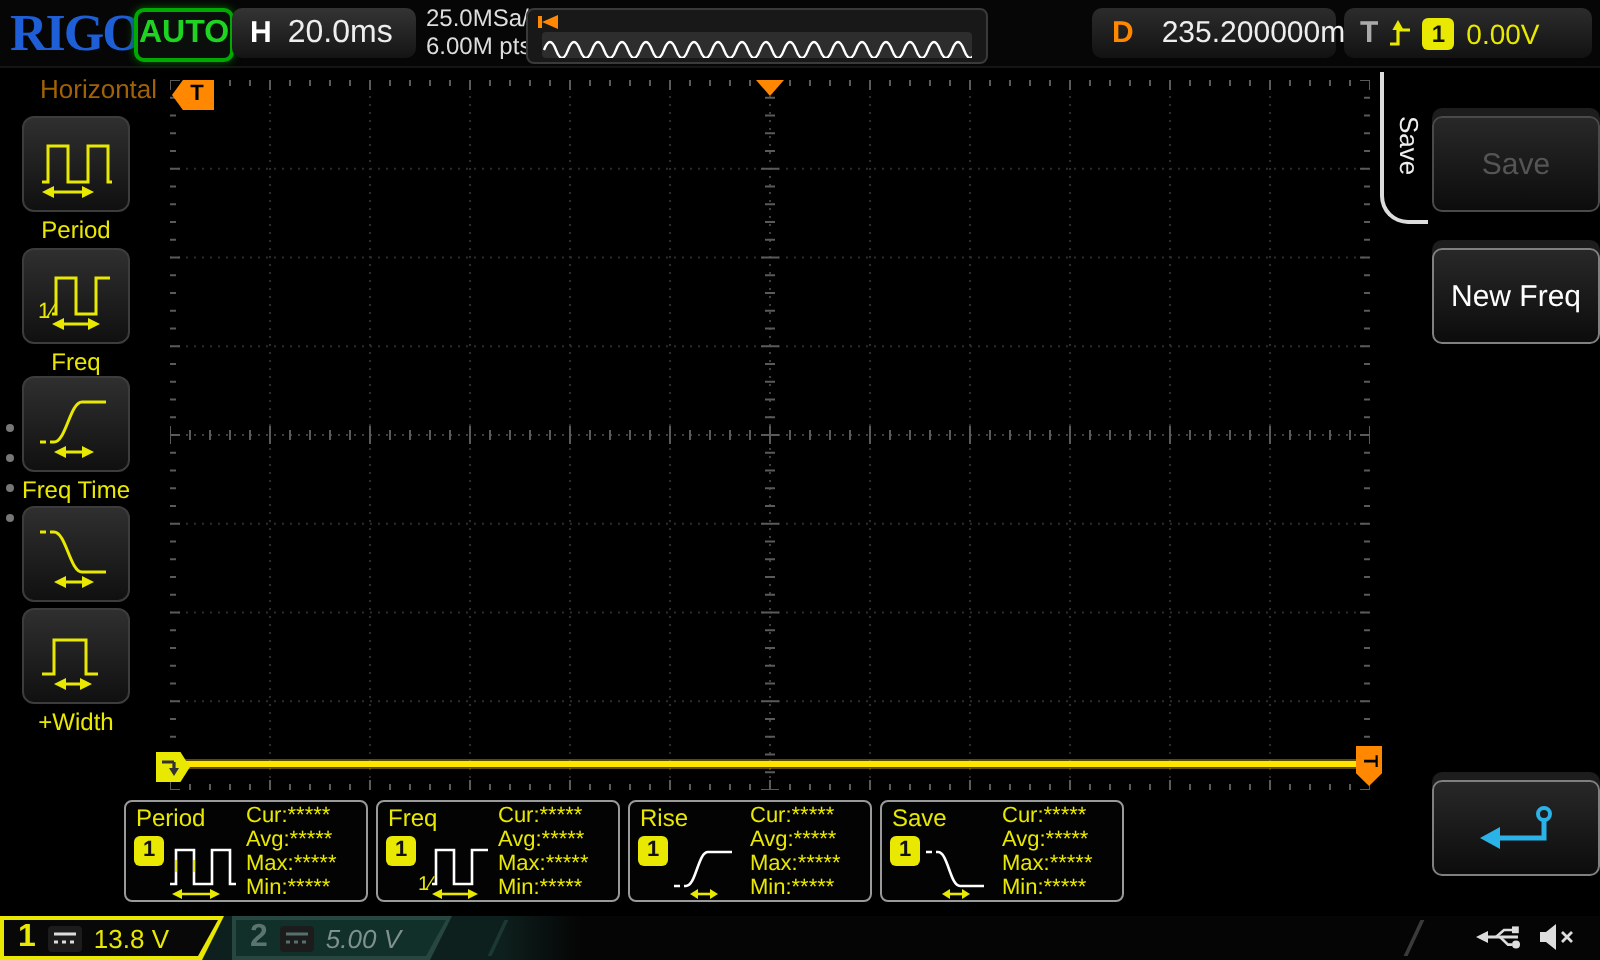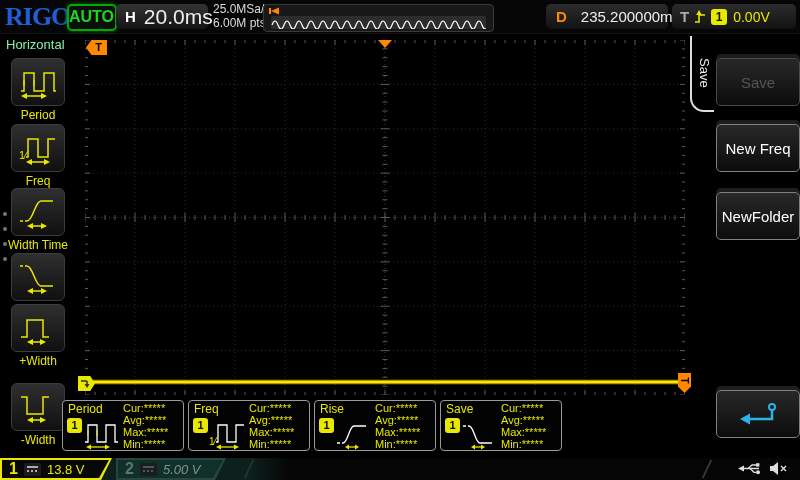--- a/index.html
+++ b/index.html
@@ -4,44 +4,44 @@
 <style>
   html,body{margin:0;padding:0;background:#000;}
   .screen{position:relative;width:800px;height:480px;background:#000;overflow:hidden;
     font-family:"Liberation Sans","DejaVu Sans",sans-serif;-webkit-font-smoothing:none;}
 
   
   .topbar{position:absolute;left:0;top:0;width:800px;height:33px;background:#060606;border-bottom:1px solid #151515;}
   .logo{position:absolute;left:5px;top:2px;font-family:"Liberation Serif","DejaVu Serif",serif;
     font-weight:bold;font-size:26px;color:#1e5ed6;letter-spacing:-1px;}
   .autobadge{position:absolute;left:67px;top:4px;width:46px;height:23px;border:2px solid #0a0;
-    border-radius:5px;color:#1ed321;font-weight:bold;font-size:16px;text-align:left;line-height:22px;
+    border-radius:5px;color:#1ed321;font-weight:bold;font-size:16px;text-align:center;line-height:22px;
     box-shadow:0 0 4px #060;background:#0b0f0b;}
   .hbox{position:absolute;left:116px;top:4px;width:92px;height:25px;border-radius:5px;
     background:linear-gradient(#343434,#141414);display:flex;align-items:center;}
   .hbox .hletter{color:#fff;font-weight:bold;font-size:15px;margin:0 8px 0 9px;}
-  .hbox .hval{color:#eee;font-size:21px;}
+  .hbox .hval{color:#eee;font-size:16px;}
   .acq{position:absolute;left:213px;top:2px;color:#ddd;font-size:12px;line-height:14px;}
   .preview{position:absolute;left:263px;top:4px;width:229px;height:26px;background:#181818;
     border:1px solid #3a3a3a;border-radius:4px;}
   .preview .pmark{position:absolute;left:4px;top:2px;}
   .preview .pwin{position:absolute;left:7px;right:7px;top:11px;bottom:2px;background:#2d2d2d;border-radius:2px;}
   .dbox{position:absolute;left:546px;top:4px;width:122px;height:25px;border-radius:5px;
     background:linear-gradient(#2c2c2c,#121212);display:flex;align-items:center;}
   .dbox .dletter{color:#f80;font-weight:bold;font-size:15px;margin:0 14px 0 10px;}
   .dbox .dval{color:#eee;font-size:15px;}
   .tbox{position:absolute;left:672px;top:4px;width:124px;height:25px;border-radius:5px;
     background:linear-gradient(#2c2c2c,#121212);display:flex;align-items:center;}
   .tbox .tletter{color:#aaa;font-weight:bold;font-size:15px;margin:0 5px 0 8px;}
   .tbadge{background:#e8e800;color:#111;font-weight:bold;font-size:12px;width:16px;height:16px;
     border-radius:3px;text-align:center;line-height:16px;margin:0 6px 0 4px;}
   .tlevel{color:#e8e800;font-size:14px;text-align:right;}
 
   
-  .leftbar-title{position:absolute;left:6px;top:37px;color:#86efac;font-size:13px;}
+  .leftbar-title{position:absolute;left:20px;top:37px;color:#a16207;font-size:13px;}
   .sitem{position:absolute;left:0;width:76px;text-align:center;}
   .sbtn{margin:0 auto;width:52px;height:46px;border-radius:6px;border:1px solid #3c3c3c;
     background:linear-gradient(#2f2f2f,#101010);display:flex;align-items:center;justify-content:center;}
   .slabel{margin-top:2px;color:#e8e800;font-size:12px;}
   .scrolldots{position:absolute;left:3px;top:212px;width:6px;}
   .scrolldots span{display:block;width:4px;height:4px;border-radius:50%;background:#777;margin:0 0 11px 0;}
 
   
   .grid{position:absolute;left:85px;top:40px;width:600px;height:355px;background:#000;}
   .trigflag{position:absolute;left:1px;top:0px;width:21px;height:15px;background:#f80;
@@ -171,21 +171,21 @@
   <div class="sitem" style="top:188px">
     <div class="sbtn">
       <svg width="40" height="38" viewBox="0 0 40 38">
         <path d="M2,28 h7" stroke="#e8e800" stroke-width="1.5" stroke-dasharray="3 2" fill="none"></path>
         <path d="M9,28 c6,0 8,-20 14,-20 h12" stroke="#e8e800" stroke-width="1.5" fill="none"></path>
         <path d="M12,33 h14" stroke="#e8e800" stroke-width="1.5"></path>
         <polygon points="9,33 15,30 15,36" fill="#e8e800"></polygon>
           <polygon points="29,33 23,30 23,36" fill="#e8e800"></polygon>
       </svg>
     </div>
-    <div class="slabel">Width Time</div>
+    <div class="slabel">Freq Time</div>
   </div>
 
   <div class="sitem" style="top:253px">
     <div class="sbtn">
       <svg width="40" height="38" viewBox="0 0 40 38">
         <path d="M2,8 h7" stroke="#e8e800" stroke-width="1.5" stroke-dasharray="3 2" fill="none"></path>
         <path d="M9,8 c6,0 8,20 14,20 h12" stroke="#e8e800" stroke-width="1.5" fill="none"></path>
         <path d="M12,33 h14" stroke="#e8e800" stroke-width="1.5"></path>
         <polygon points="9,33 15,30 15,36" fill="#e8e800"></polygon>
           <polygon points="29,33 23,30 23,36" fill="#e8e800"></polygon>
@@ -199,31 +199,20 @@
       <svg width="40" height="38" viewBox="0 0 40 38">
         <path d="M3,28 h6 v-17 h16 v17 h6" stroke="#e8e800" stroke-width="1.5" fill="none"></path>
         <path d="M12,33 h12" stroke="#e8e800" stroke-width="1.5"></path>
         <polygon points="9,33 15,30 15,36" fill="#e8e800"></polygon>
           <polygon points="28,33 22,30 22,36" fill="#e8e800"></polygon>
       </svg>
     </div>
     <div class="slabel">+Width</div>
   </div>
 
-  <div class="sitem" style="top:383px">
-    <div class="sbtn">
-      <svg width="40" height="38" viewBox="0 0 40 38">
-        <path d="M3,9 h6 v17 h16 v-17 h6" stroke="#e8e800" stroke-width="1.5" fill="none"></path>
-        <path d="M12,32 h12" stroke="#e8e800" stroke-width="1.5"></path>
-        <polygon points="9,32 15,29 15,35" fill="#e8e800"></polygon>
-          <polygon points="28,32 22,29 22,35" fill="#e8e800"></polygon>
-      </svg>
-    </div>
-    <div class="slabel">-Width</div>
-  </div>
 
   <div class="scrolldots">
     <span></span>
       <span></span>
       <span></span>
       <span></span>
   </div>
 
   <div class="grid">
     <svg id="grid-svg" width="600" height="355" viewBox="0 0 600 355">
@@ -564,21 +553,20 @@
         <path d="M1,3 h6 M7,3 v4" stroke="#333" stroke-width="1.6" fill="none"></path>
         <polygon points="7,10 4.5,6 9.5,6" fill="#333"></polygon>
       </svg>
     </div>
   </div>
 
   <div class="savetab">Save</div>
 
   <div class="mbtn disabled" style="top:58px">Save</div>
   <div class="mbtn" style="top:124px">New Freq</div>
-  <div class="mbtn" style="top:192px">NewFolder</div>
   <div class="mbtn" style="top:390px">
     <svg width="44" height="26" viewBox="0 0 44 26">
       <circle cx="36" cy="6" r="3" fill="none" stroke="#2bb3e8" stroke-width="2"></circle>
       <path d="M36,9 v9 h-24" stroke="#2bb3e8" stroke-width="2.5" fill="none"></path>
       <polygon points="4,18 14,12.5 14,23.5" fill="#2bb3e8"></polygon>
     </svg>
   </div>
 
   <div class="panel" style="left:62px">
     <div class="ptitle">Period</div>

